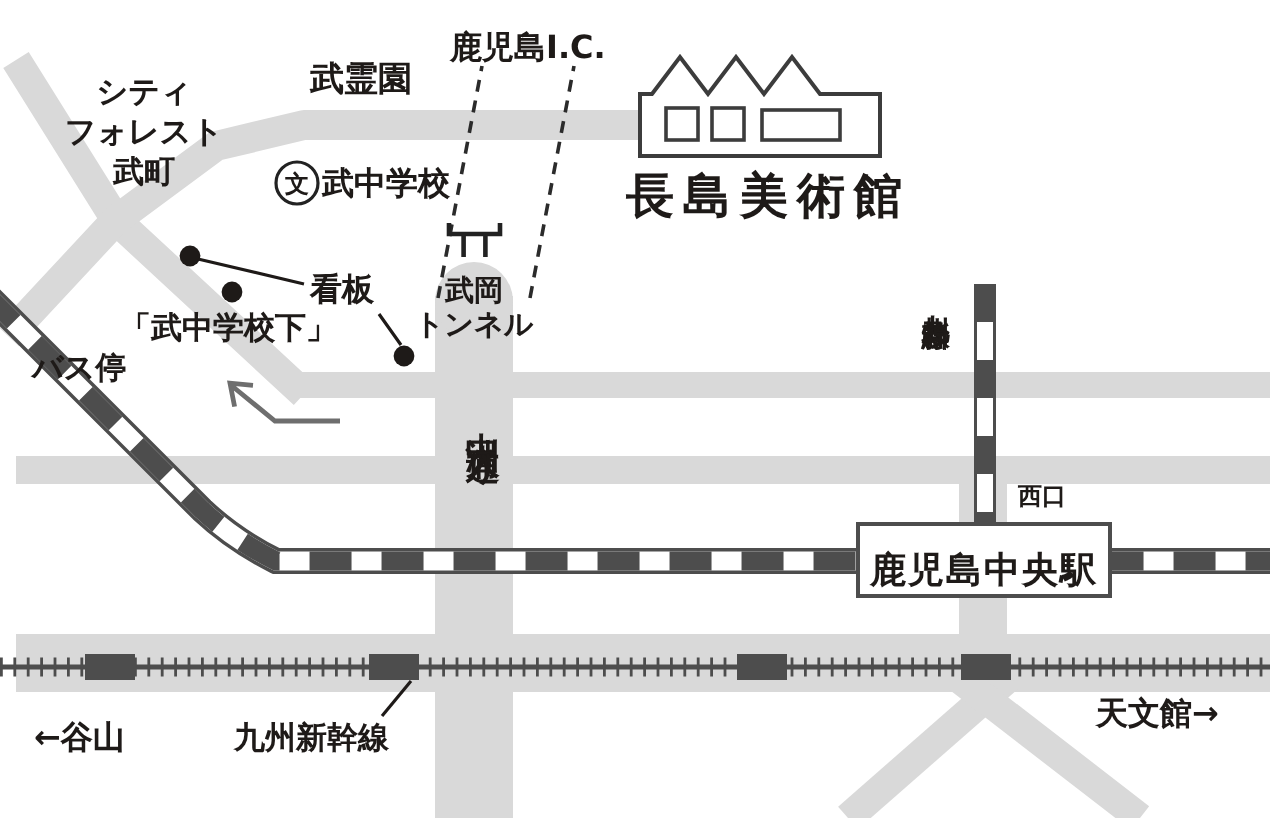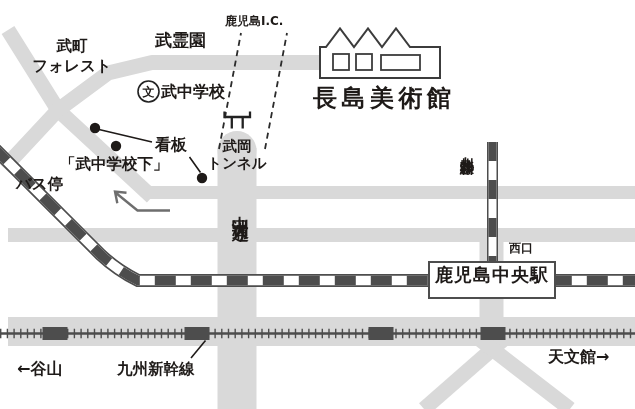--- a/index.html
+++ b/index.html
@@ -7,24 +7,24 @@
     width:635px;height:409px;position:relative;background:#ffffff;
     font-family:"DejaVu Sans","Liberation Sans",sans-serif;overflow:hidden;
   }
   #map-canvas{position:absolute;left:0;top:0;width:635px;height:409px;}
   .lbl{position:absolute;font-weight:700;color:#1e1a18;white-space:nowrap;line-height:1.1;}
   .lbl span{display:block;}
   .v{writing-mode:vertical-rl;text-orientation:upright;}
   .ctr{text-align:center;}
   .station-box{
     position:absolute;left:428px;top:261px;width:128px;height:38px;box-sizing:border-box;
-    background:#fff;border:2px solid #4d4d4d;display:flex;align-items:flex-start;justify-content:center;
+    background:#fff;border:2px solid #4d4d4d;display:flex;align-items:flex-end;justify-content:center;
     font-weight:700;font-size:18px;letter-spacing:1px;color:#1e1a18;
   }
-  .l-ic{left:225px;top:15px;font-size:12px;}
+  .l-ic{left:225px;top:15px;font-size:16px;}
   .l-bureien{left:155px;top:31px;font-size:17px;text-align:right;}
   .l-cityforest{left:24px;top:36px;width:96px;font-size:15.5px;line-height:20px;}
   .l-school-mon{left:142.5px;top:85.5px;font-size:12px;}
   .l-school{left:161px;top:83px;font-size:16px;}
   .l-kanban{left:155px;top:136px;font-size:16px;}
   .l-bus1{left:60px;top:156px;font-size:15.5px;}
   .l-bus2{left:16px;top:176px;font-size:15.5px;}
   .l-tunnel{left:206px;top:138px;width:62px;font-size:14.5px;line-height:16.5px;}
   .l-museum{left:313px;top:85px;font-size:24px;letter-spacing:4.5px;}
   .l-nakasu{left:231px;top:202px;font-size:17px;letter-spacing:3px;}
@@ -94,22 +94,23 @@
   </g>
 
   <path d="M 191 358 L 205.5 340.5" stroke="#1e1a18" stroke-width="1.6" fill="none"></path>
 
   <path d="M 170 210.5 H 137.5 L 116 193 M 126.5 192.7 L 115 191.6 L 117.3 203.3" stroke="#6e6e6e" stroke-width="2.4" fill="none"></path>
 </svg>
 
 <div class="lbl l-ic">鹿児島I.C.</div>
 <div class="lbl l-bureien">武霊園</div>
 <div class="lbl l-cityforest ctr">
+  <span>シティ</span>
+  <span>フォレスト</span>
   <span>武町</span>
-  <span>フォレスト</span>
 </div>
 <div class="lbl l-school-mon">文</div>
 <div class="lbl l-school">武中学校</div>
 <div class="lbl l-kanban">看板</div>
 <div class="lbl l-bus1">「武中学校下」</div>
 <div class="lbl l-bus2">バス停</div>
 <div class="lbl l-tunnel ctr">
   <span>武岡</span>
   <span>トンネル</span>
 </div>

